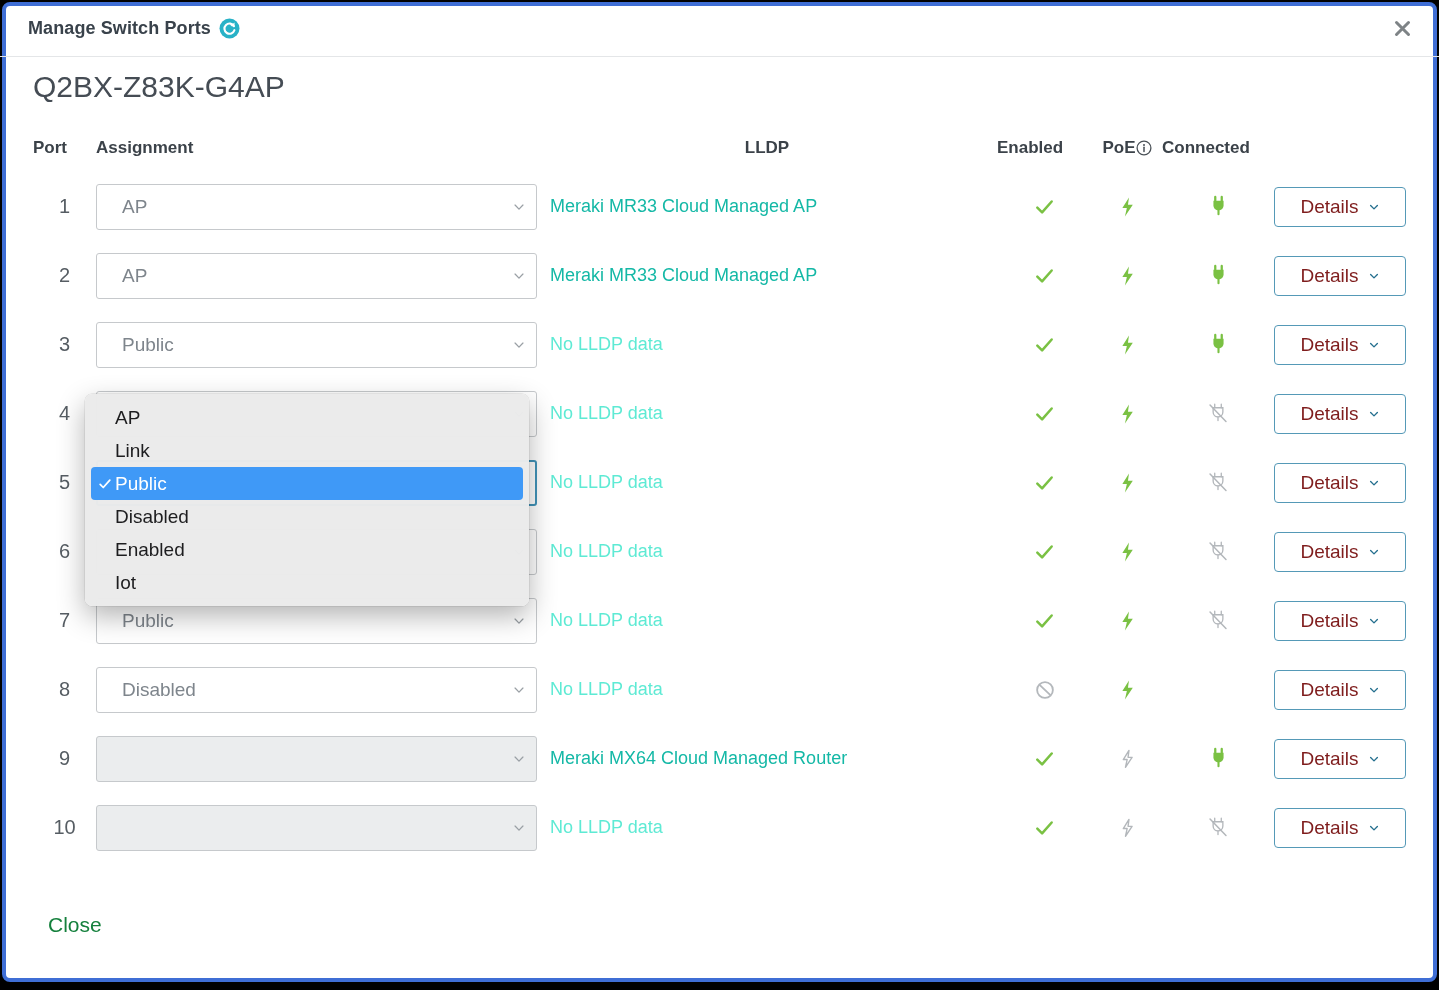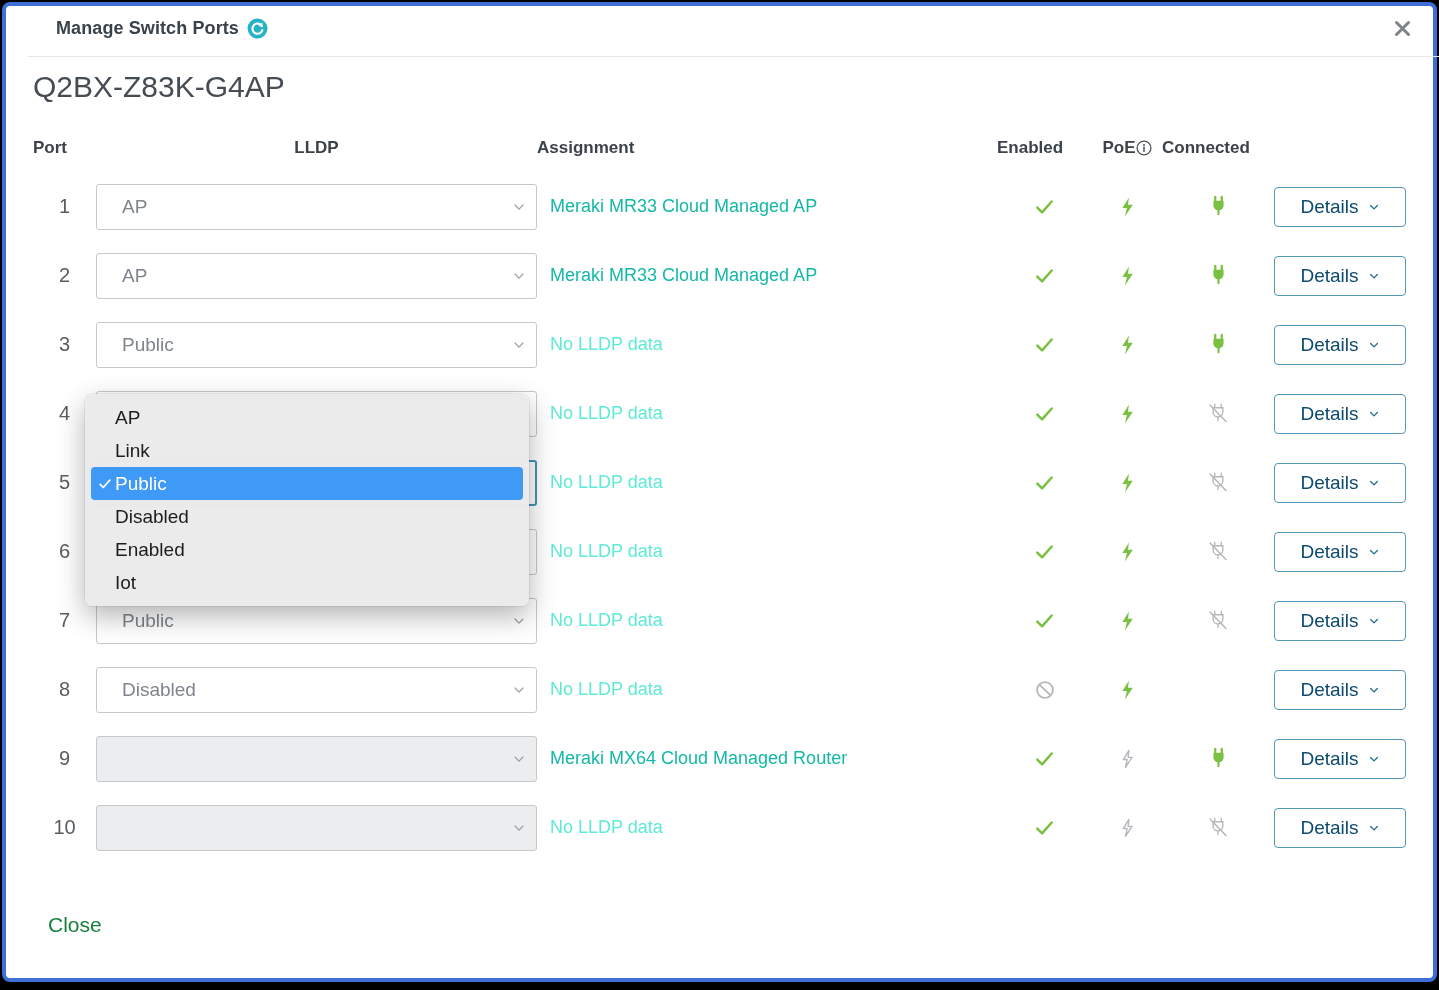--- a/index.html
+++ b/index.html
@@ -19,21 +19,20 @@
     overflow: hidden;
   }
   .layer { position: absolute; inset: 0; }
 
   
   .modal-header {
     position: absolute; left: 0; right: 0; top: 0; height: 57px;
     border-bottom: 1px solid #e4e6e8;
     display: flex; align-items: center;
     padding: 0 24px 0 28px;
-    margin-left: 28px;
   }
   .modal-title {
     font-size: 18px; font-weight: bold; color: #39424b; letter-spacing: 0.1px;
   }
   .title-badge { margin-left: 8px; display: inline-flex; align-items: center; }
   .close-x {
     margin-left: auto; cursor: pointer; display: inline-flex;
     padding: 4px;
   }
 
@@ -75,21 +74,21 @@
   .sel.state-disabled { background: #ebedee; cursor: default; }
   .cell-lldp { padding-left: 13px; font-size: 18px; color: #14b8a6; }
   .cell-lldp.muted { color: #5eead4; }
   .cell-icon { display: flex; justify-content: center; align-items: center; }
   .icon { display: inline-flex; align-items: center; justify-content: center; }
   .cell-details { display: flex; justify-content: flex-start; }
   .details-btn {
     width: 132px; height: 40px;
     background: #ffffff;
     border: 1px solid #5599b7; border-radius: 4px;
-    color: #0c4a6e; font-size: 19px;
+    color: #7f1d1d; font-size: 19px;
     display: flex; align-items: center; justify-content: center; gap: 9px;
     cursor: pointer;
     font-family: "Liberation Sans", "DejaVu Sans", sans-serif;
   }
 
   
   .dropdown {
     position: absolute; left: 85px; top: 394px; width: 444px; height: 212px;
     background: rgba(235,235,235,0.98);
     border-radius: 7px;
@@ -137,22 +136,22 @@
       <svg width="17" height="17" viewBox="0 0 17 17">
         <path d="M2.5 2.5 L14.5 14.5 M14.5 2.5 L2.5 14.5" stroke="#7e8386" stroke-width="3" stroke-linecap="round"></path>
       </svg>
     </span>
   </div>
 
   <div class="serial">Q2BX-Z83K-G4AP</div>
 
   <div class="thead grid-cols">
     <div class="th">Port</div>
+    <div class="th">Assignment</div>
     <div class="th lldp-h">LLDP</div>
-    <div class="th">Assignment</div>
     <div class="th">Enabled</div>
     <div class="th poe-h">
       <span>PoE</span>
       <span class="icon">
         <svg width="16" height="16" viewBox="0 0 16 16">
           <circle cx="8" cy="8" r="6.9" fill="none" stroke="#4a5157" stroke-width="1.3"></circle>
           <circle cx="8" cy="4.9" r="1" fill="#4a5157"></circle>
           <path d="M8 7.2 v4.3" stroke="#4a5157" stroke-width="1.5" stroke-linecap="round"></path>
         </svg>
       </span>

